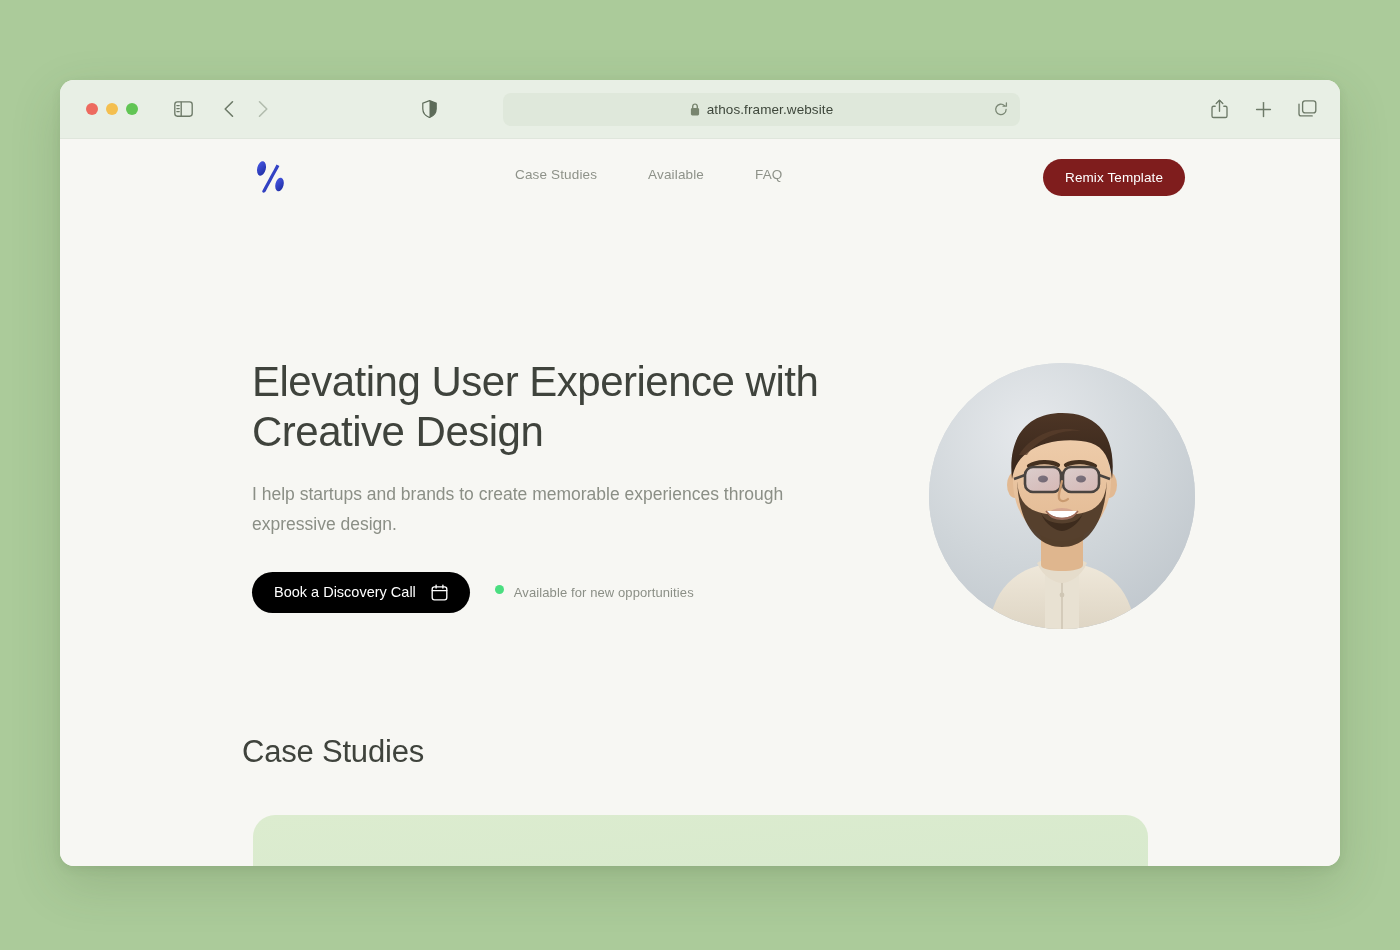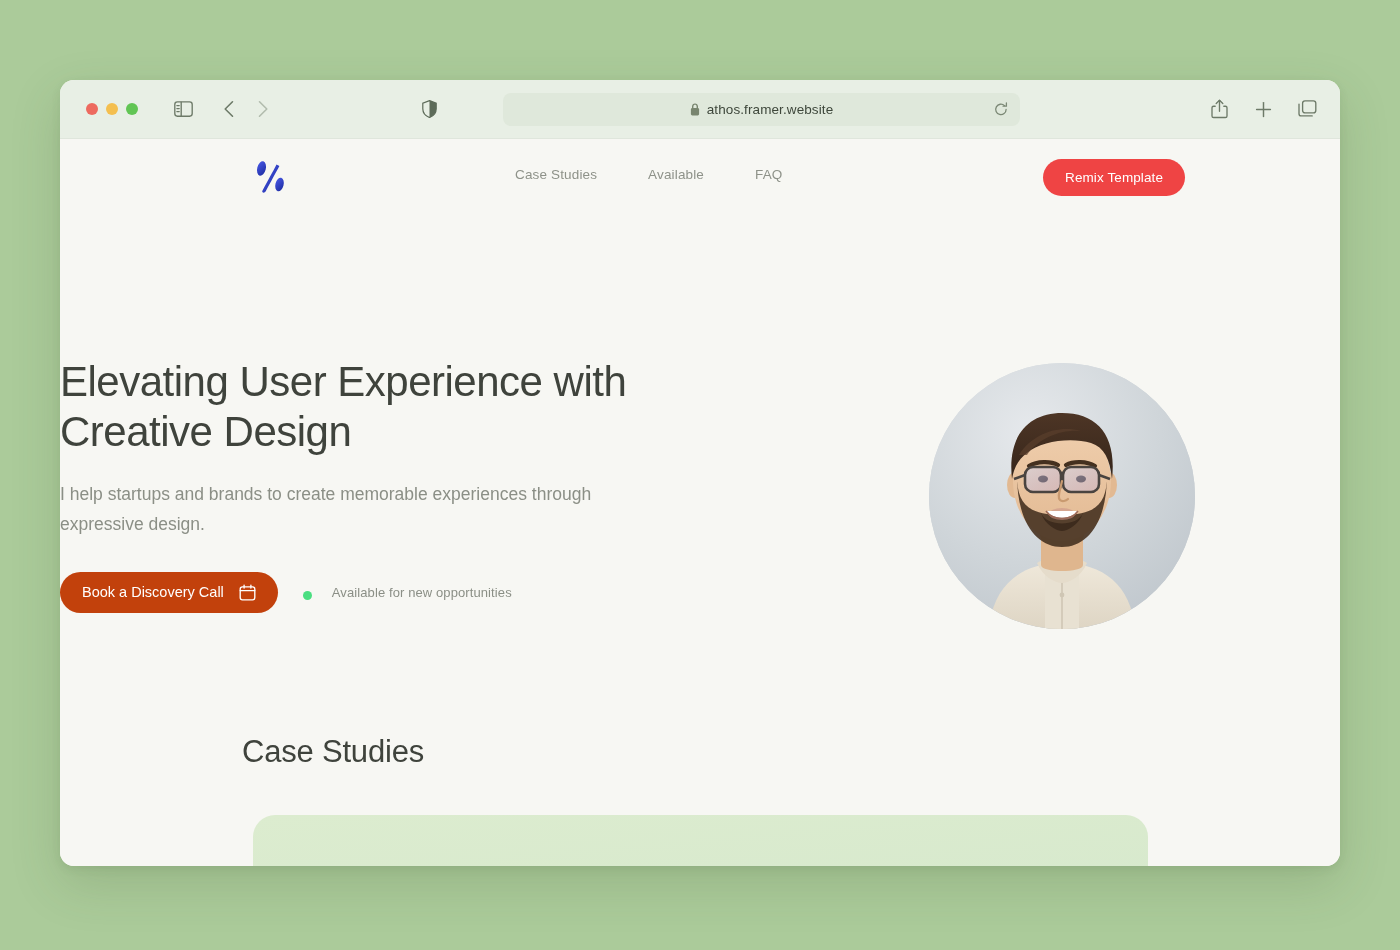--- a/index.html
+++ b/index.html
@@ -141,36 +141,37 @@
     font-size: 13.5px;
     color: #8e9289;
     letter-spacing: 0.15px;
     cursor: pointer;
   }
 
   .remix-btn {
     position: absolute;
     right: 155px;
     top: 20px;
-    background: #ef4444;
+    background: #7f1d1d;
     color: #ffffff;
     border: none;
     border-radius: 999px;
     padding: 0 22px;
     height: 37px;
     font-size: 13.5px;
     font-family: inherit;
     font-weight: 500;
     letter-spacing: 0.1px;
     cursor: pointer;
   }
 
   
   .hero {
     position: relative;
+    padding-left: 192px;
     padding-top: 118px;
   }
 
   .hero-title {
     font-size: 42px;
     line-height: 1.2;
     font-weight: 400;
     color: #3f433c;
     letter-spacing: -0.5px;
     max-width: 600px;
@@ -186,40 +187,40 @@
   }
 
   .hero-actions {
     margin-top: 33px;
     display: flex;
     align-items: center;
     gap: 25px;
   }
 
   .cta-btn {
-    background: #c2410c;
+    background: #000000;
     color: #fff;
     border: none;
     border-radius: 999px;
     height: 41px;
     padding: 0 22px;
     display: flex;
     align-items: center;
     gap: 15px;
     font-size: 14.5px;
     font-family: inherit;
     font-weight: 500;
     cursor: pointer;
   }
   .cta-btn svg { display: block; }
 
   .availability {
     display: flex;
-    align-items: flex-end;
-    gap: 20px;
+    align-items: flex-start;
+    gap: 10px;
   }
   .status-dot {
     width: 9px; height: 9px;
     border-radius: 50%;
     background: #4ade80;
     display: block;
   }
   .availability-text {
     font-size: 13px;
     color: #8b8f86;

